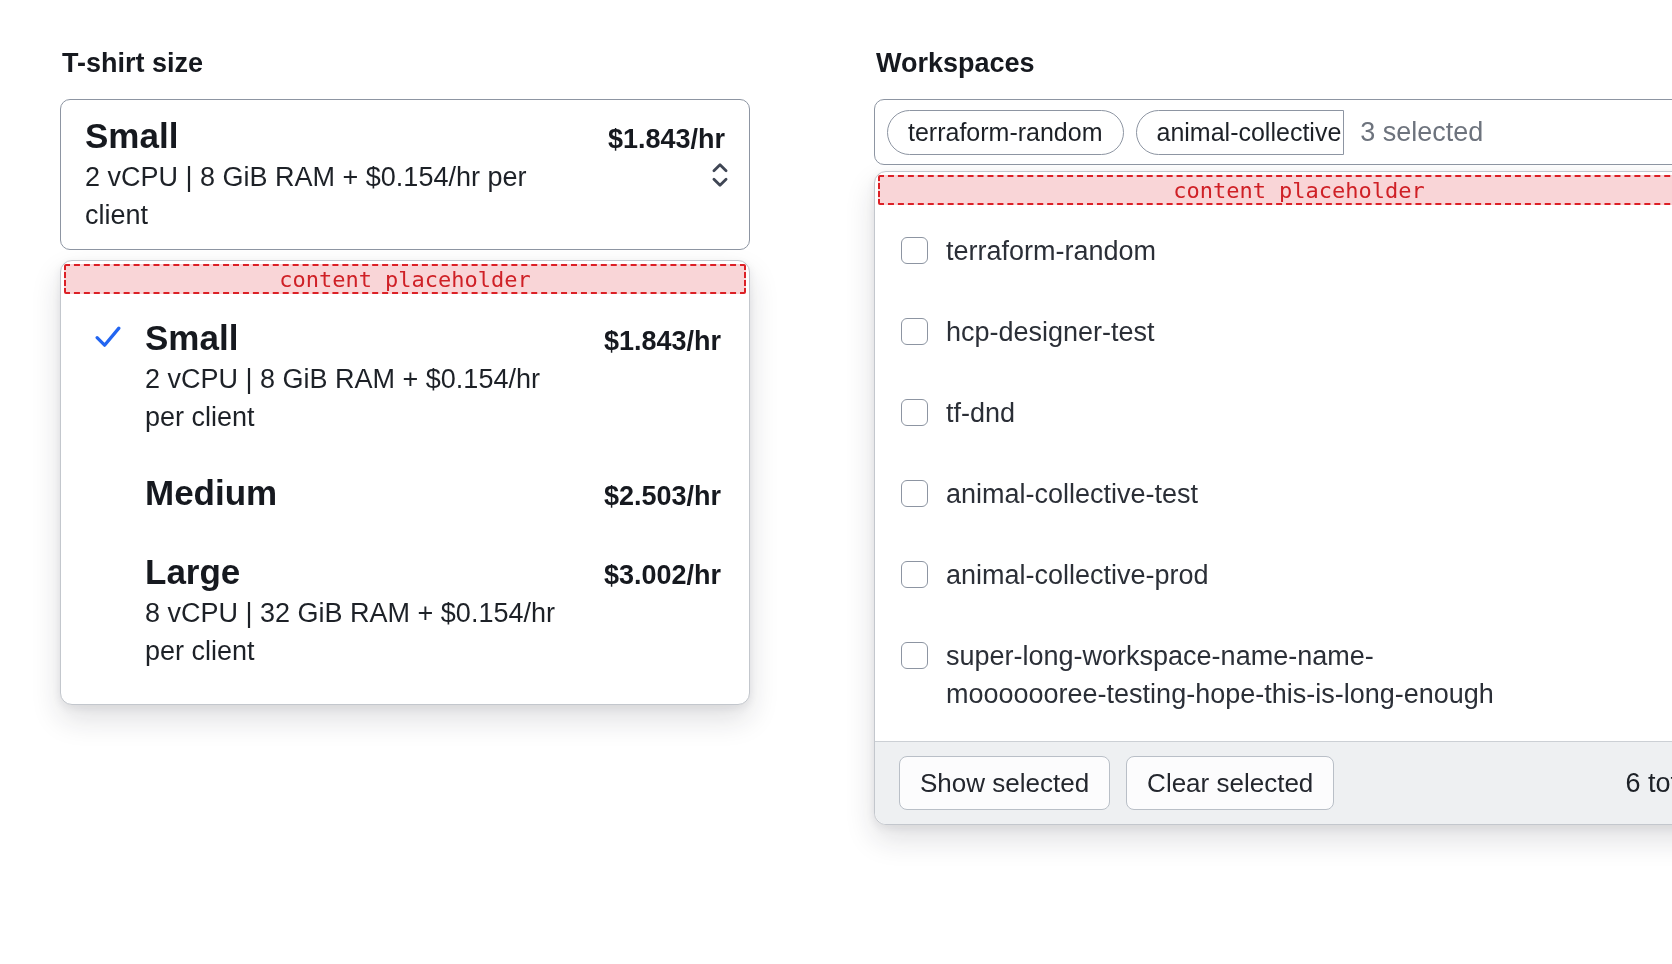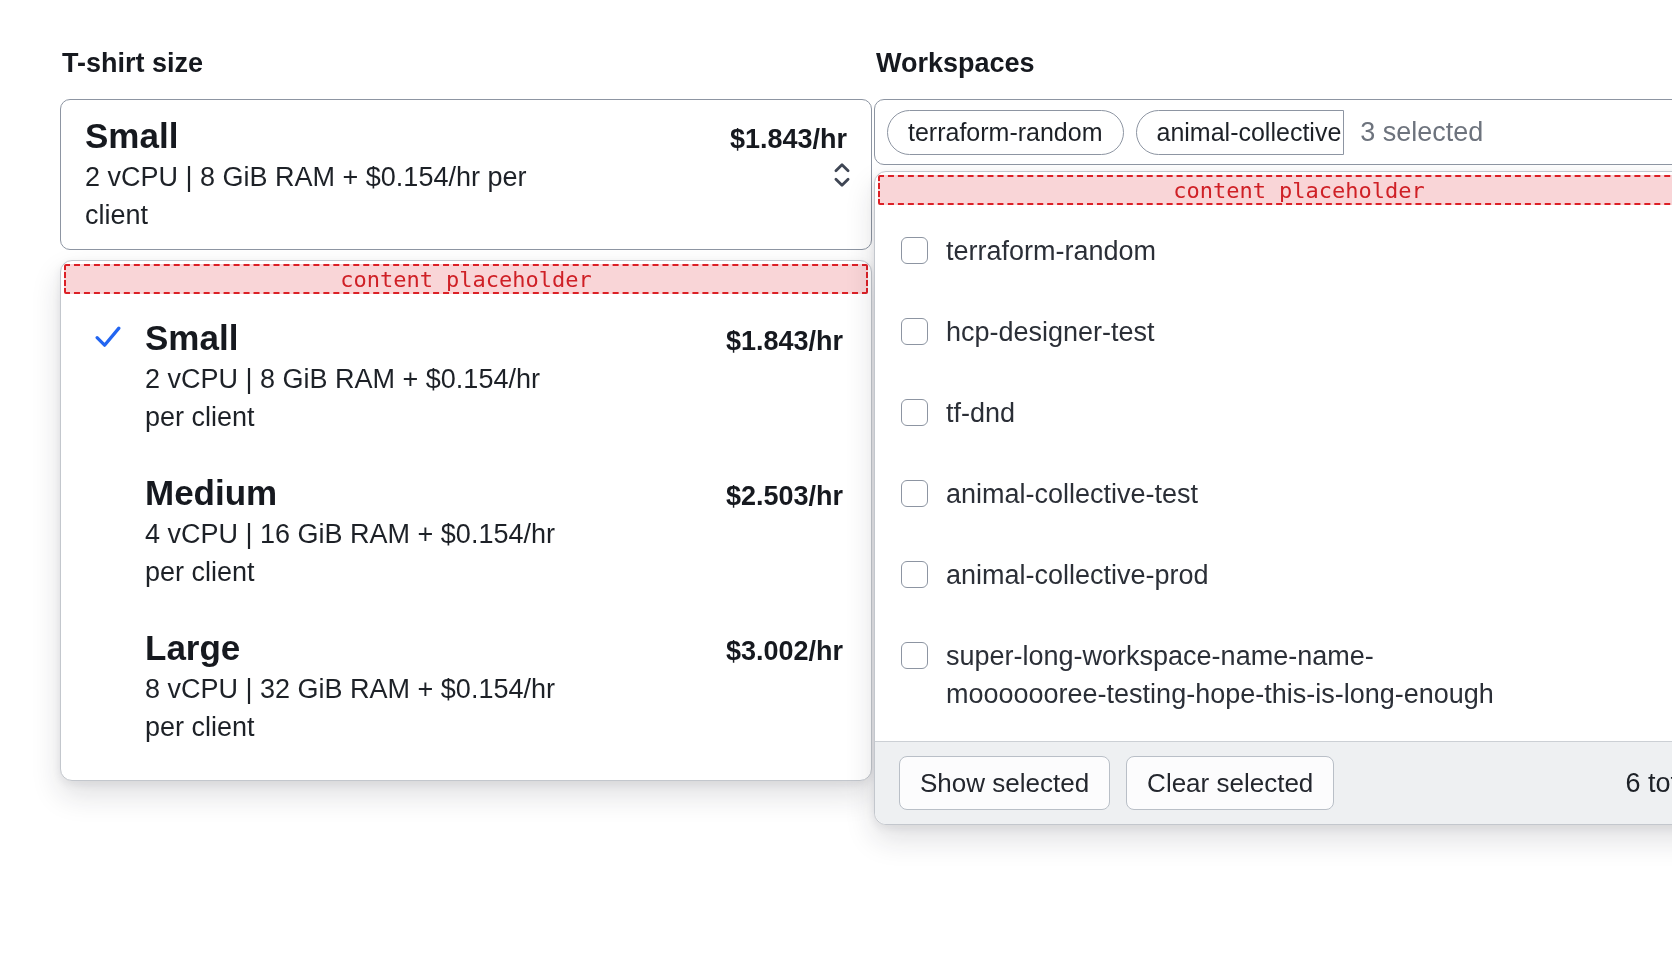--- a/index.html
+++ b/index.html
@@ -3,21 +3,21 @@
 <meta charset="utf-8">
 <style>
   * { box-sizing: border-box; margin: 0; padding: 0; }
   html, body { width: 1672px; height: 964px; background: #ffffff; }
   body {
     font-family: "Liberation Sans", "DejaVu Sans", sans-serif;
     color: var(--text-primary, #16191f);
     position: relative;
   }
   .col { position: absolute; top: 48px; }
-  .col-left  { left: 60px;  width: 812px; }
+  .col-left  { left: 60px;  width: 690px; }
   .col-right { left: 874px; width: 850px; }
 
   .section-label {
     font-size: 27px; font-weight: 700; color: var(--text-primary, #16191f);
     margin: 0 0 21px 2px; line-height: 30px;
   }
 
   
   .trigger {
     position: relative; background: #fff;
@@ -128,21 +128,20 @@
         </div>
       </li>
 
       <li class="tshirt-option">
         <span class="check-col"></span>
         <div class="opt-main">
           <div class="opt-row">
             <span class="opt-title">Medium</span>
             <span class="opt-price">$2.503/hr</span>
           </div>
-          <div class="opt-desc">4 vCPU | 16 GiB RAM + $0.154/hr per client</div>
         </div>
       </li>
 
       <li class="tshirt-option">
         <span class="check-col"></span>
         <div class="opt-main">
           <div class="opt-row">
             <span class="opt-title">Large</span>
             <span class="opt-price">$3.002/hr</span>
           </div>

